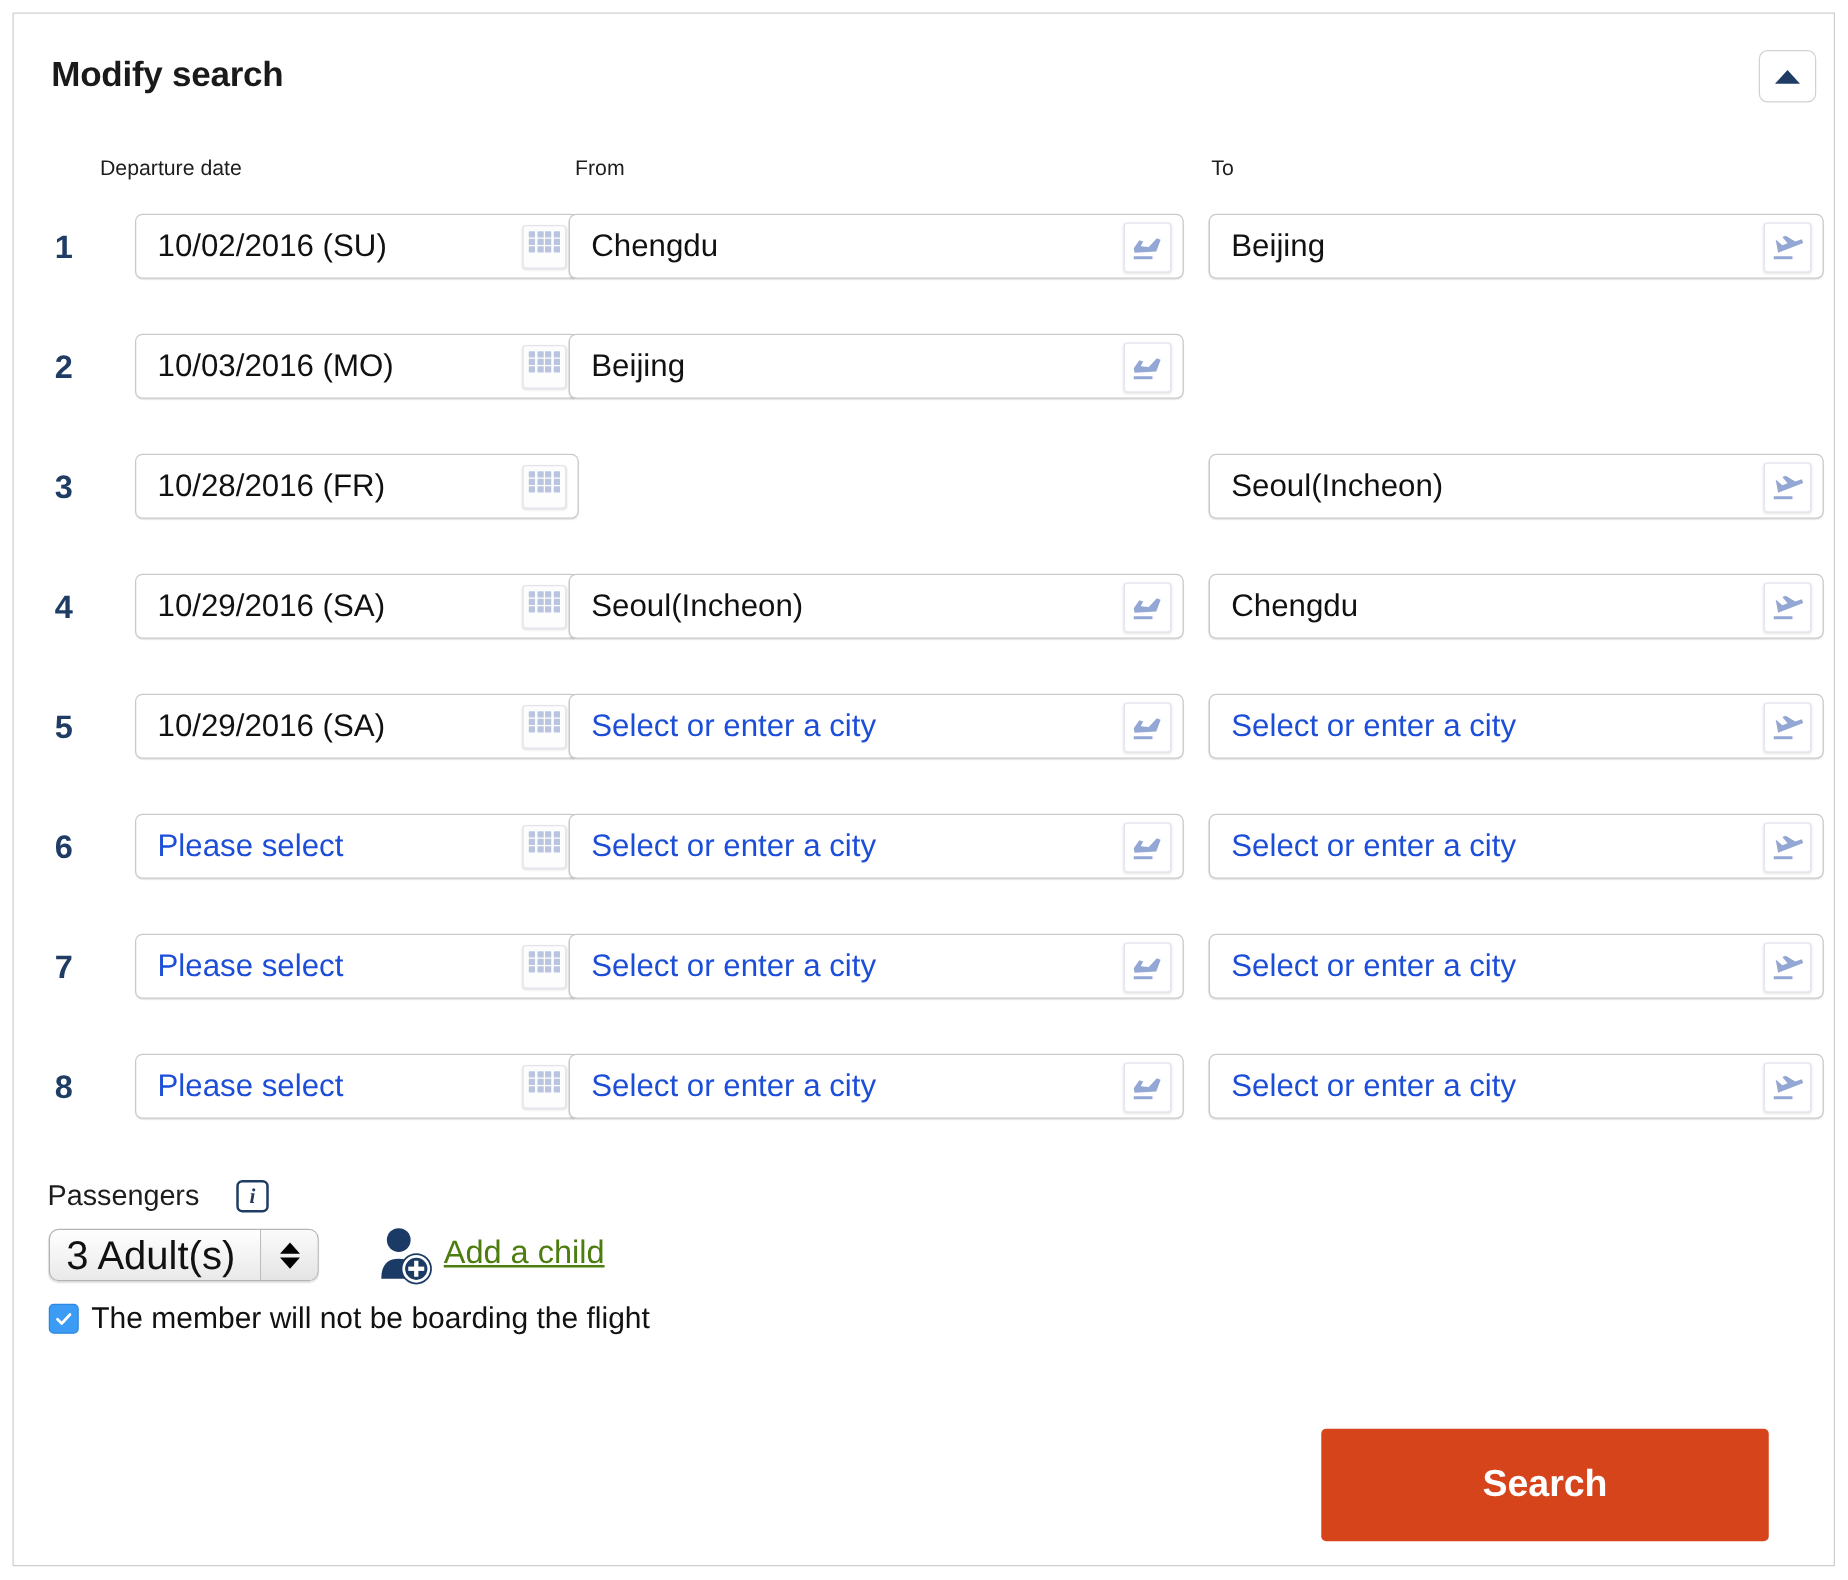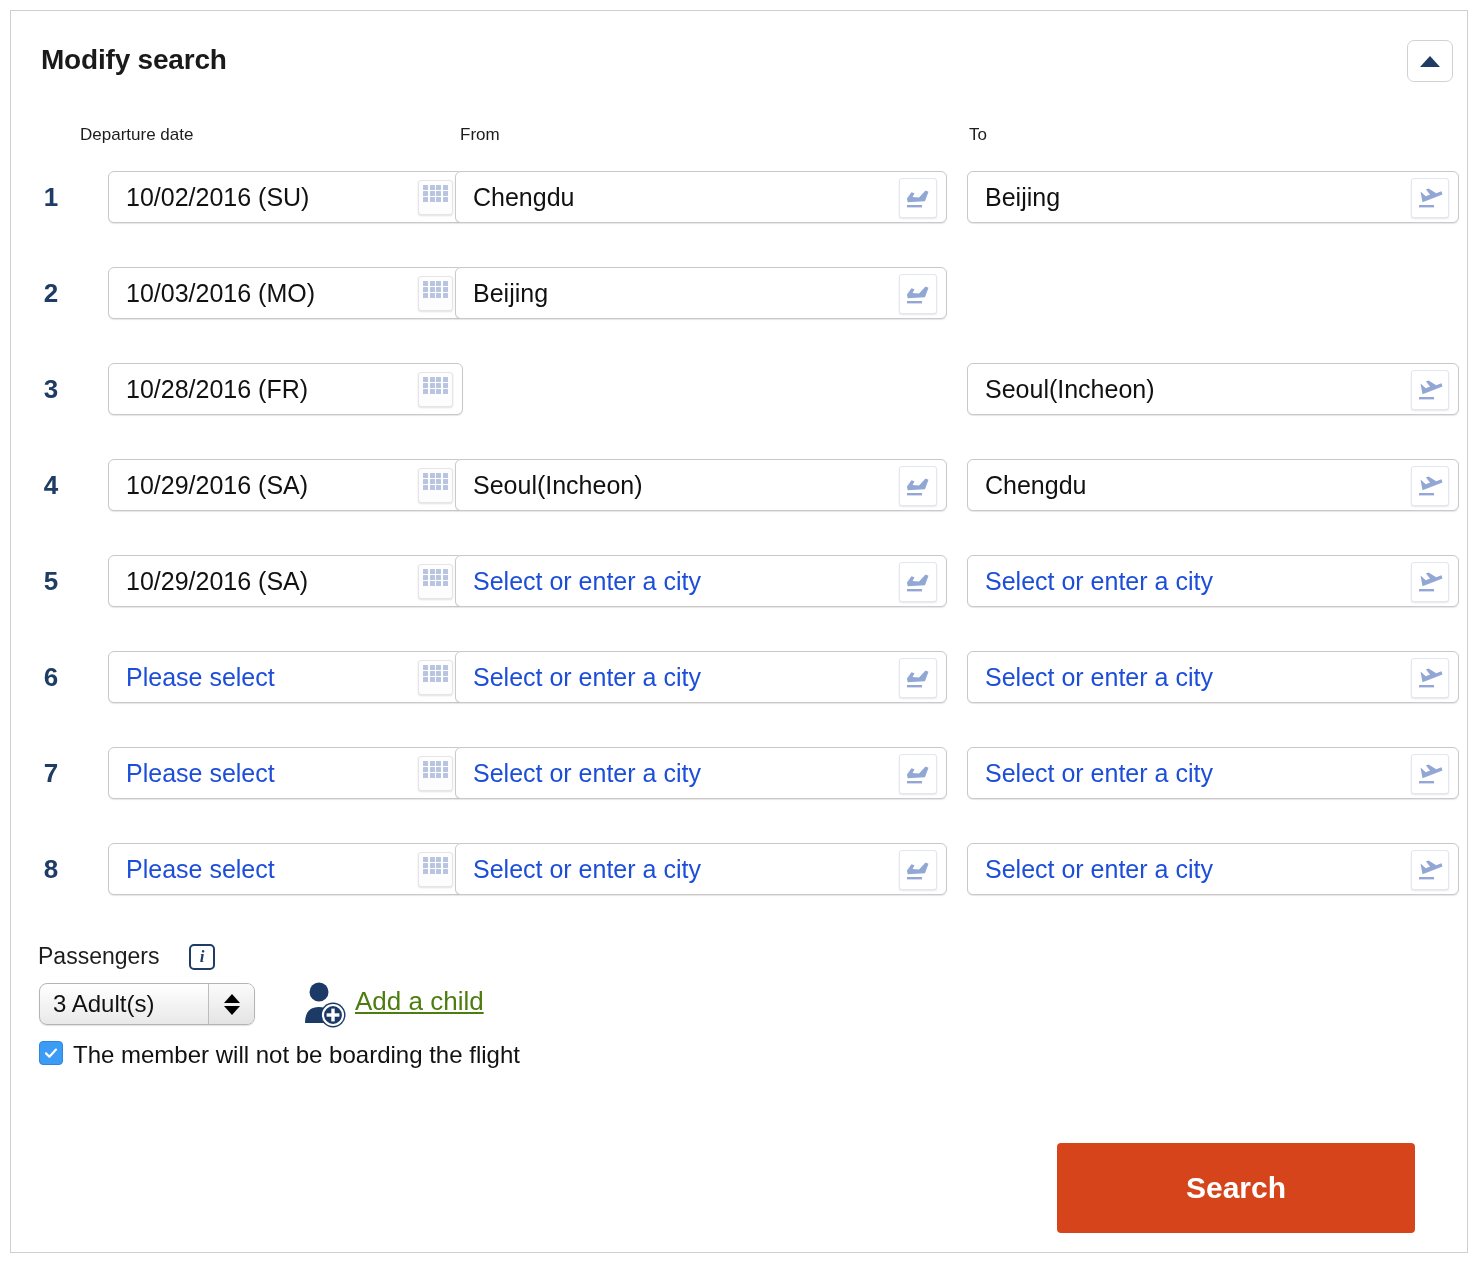--- a/index.html
+++ b/index.html
@@ -165,21 +165,21 @@
     width: 216px; height: 42px;
     border: 1px solid #b4b4b4;
     border-radius: 8px;
     background: linear-gradient(#ffffff, #e9e9e9);
     box-shadow: 0 1px 1px rgba(0,0,0,0.12);
     cursor: pointer;
   }
   .pax-select .val {
     position: absolute;
     left: 13px; top: 0; line-height: 40px;
-    font-size: 24px; color: #111;
+    font-size: 32px; color: #111;
   }
   .pax-select .stepper {
     position: absolute;
     right: 0; top: 0; width: 46px; height: 100%;
     border-left: 1px solid #bdbdbd;
     border-radius: 0 7px 7px 0;
     background: linear-gradient(#fbfbfb, #e4e4e4);
     display: flex; flex-direction: column;
     align-items: center; justify-content: center;
     gap: 3px;
@@ -203,21 +203,21 @@
     left: 344px; top: 975px;
     font-size: 26px;
     color: #4d7c0f;
     text-decoration: underline;
     cursor: pointer;
   }
 
   .member-row {
     position: absolute;
     left: 28px; top: 1030px;
-    display: flex; align-items: flex-start; gap: 10px;
+    display: flex; align-items: center; gap: 10px;
   }
   .cbx {
     width: 24px; height: 24px;
     background: #3b9bf5;
     border: 1px solid #2e87de;
     border-radius: 4px;
     display: flex; align-items: center; justify-content: center;
     cursor: pointer;
     flex: 0 0 auto;
   }

